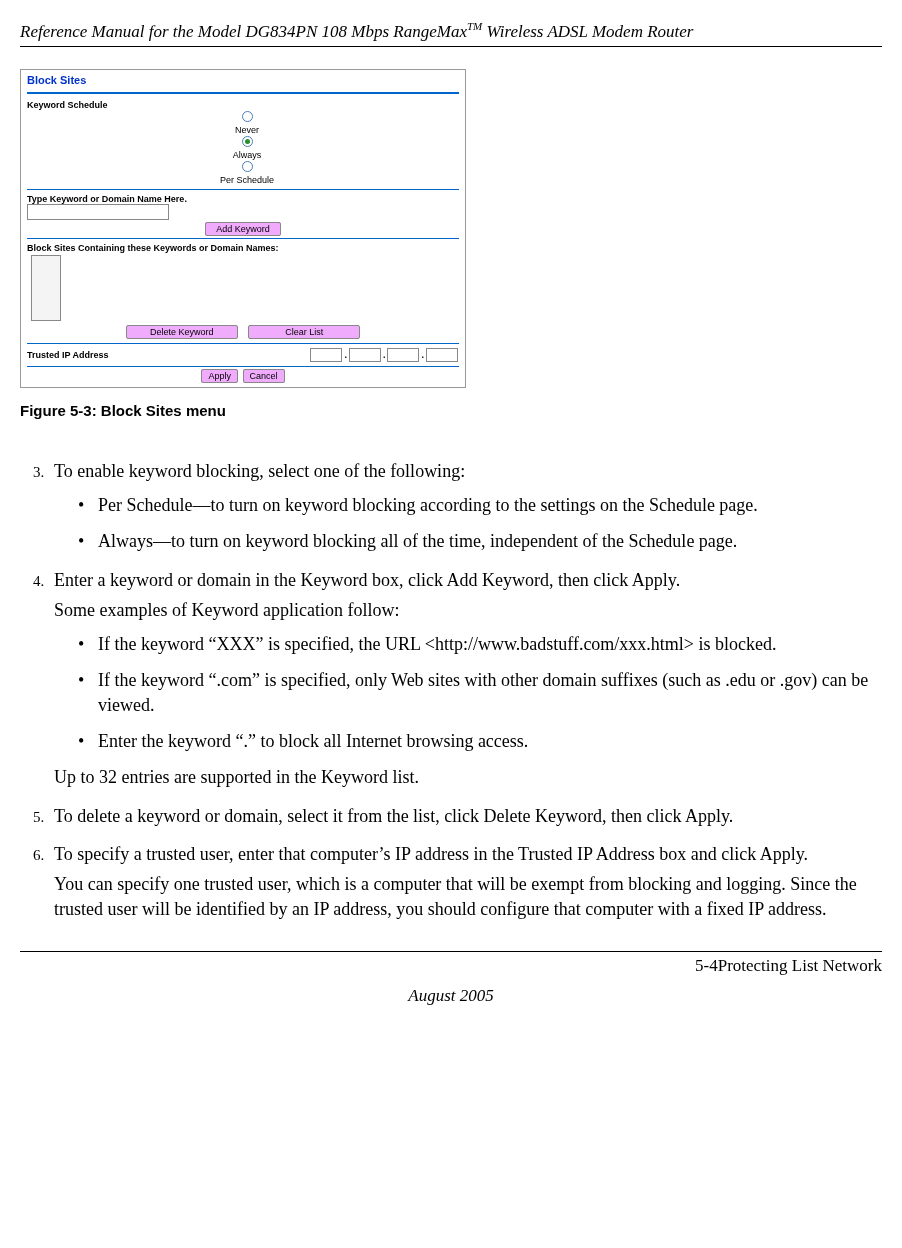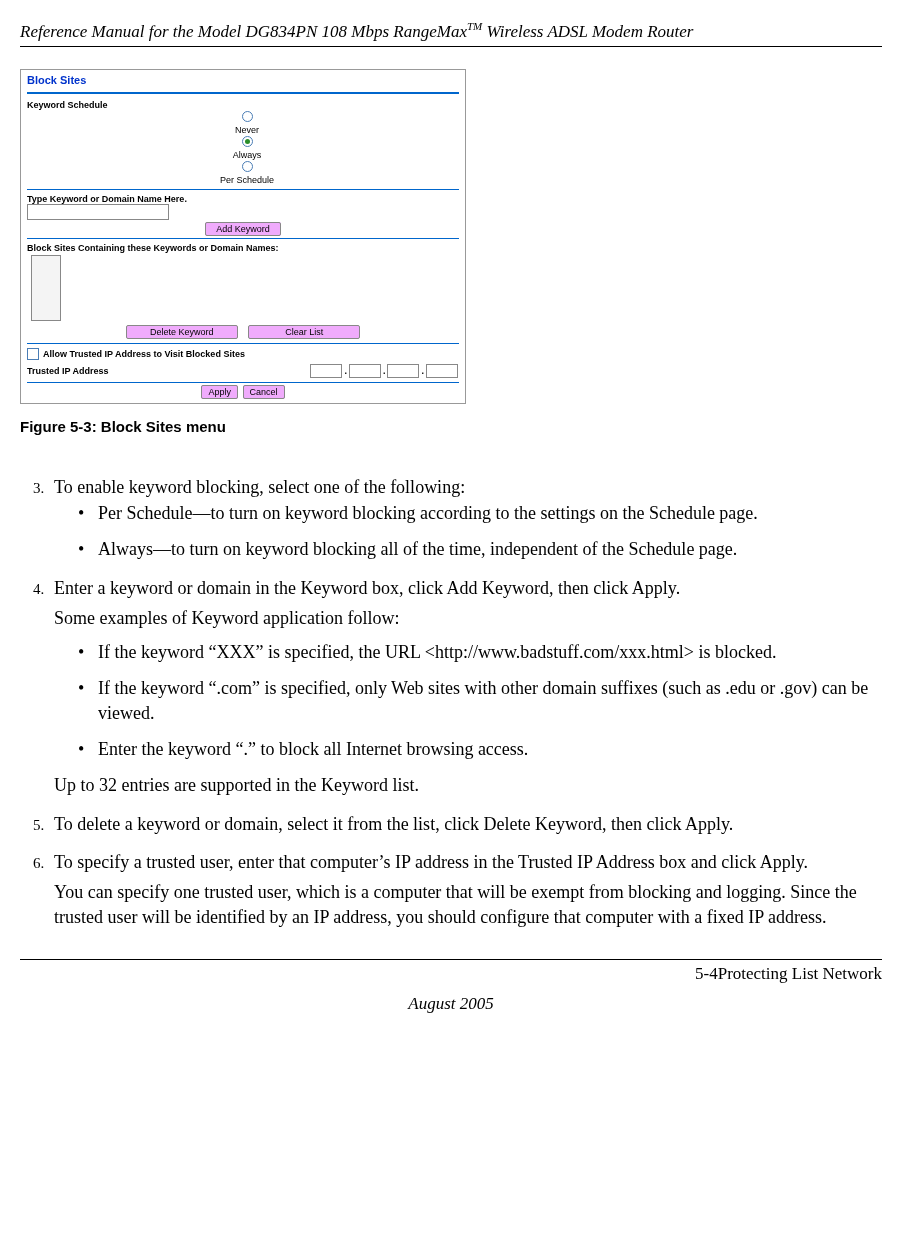--- a/index.html
+++ b/index.html
@@ -66,21 +66,21 @@
     font-family: Arial, Helvetica, sans-serif;
     font-weight: bold;
     font-size: 15px;
     margin: 14px 0 40px 0;
   }
 
   
   ol.main { margin: 0; padding-left: 28px; font-size: 18px; line-height: 1.35; }
   ol.main > li { margin-bottom: 14px; padding-left: 6px; }
   ol.main > li::marker { font-size: 15px; }
-  ul.sub { list-style: none; padding-left: 24px; margin: 2px 0; }
+  ul.sub { list-style: none; padding-left: 24px; margin: 10px 0; }
   ul.sub > li { position: relative; padding-left: 20px; margin-bottom: 12px; }
   ul.sub > li::before { content:"•"; position:absolute; left:0; top:0; }
   .para { margin: 6px 0 10px 0; }
 
   .footer-wrap {
     margin-top: 30px;
     border-top: 1.5px solid #000;
     padding-top: 4px;
     display:flex;
     justify-content:flex-end;
@@ -126,24 +126,20 @@
     <hr class="hr-blue-thin">
 
     <div class="sec-label">Block Sites Containing these Keywords or Domain Names:</div>
     <div class="listbox"></div>
     <div class="row-btns">
       <span class="btn">Delete Keyword</span>
       <span class="btn">Clear List</span>
     </div>
     <hr class="hr-blue-thin">
 
-    <div class="chk-row">
-      <span class="chk"></span>
-      <span>Allow Trusted IP Address to Visit Blocked Sites</span>
-    </div>
     <div class="ip-row">
       <span>Trusted IP Address</span>
       <span class="ip-fields">
         <span class="ip-box"></span>
           <span class="dot">.</span>
         <span class="ip-box"></span>
           <span class="dot">.</span>
         <span class="ip-box"></span>
           <span class="dot">.</span>
         <span class="ip-box"></span>

